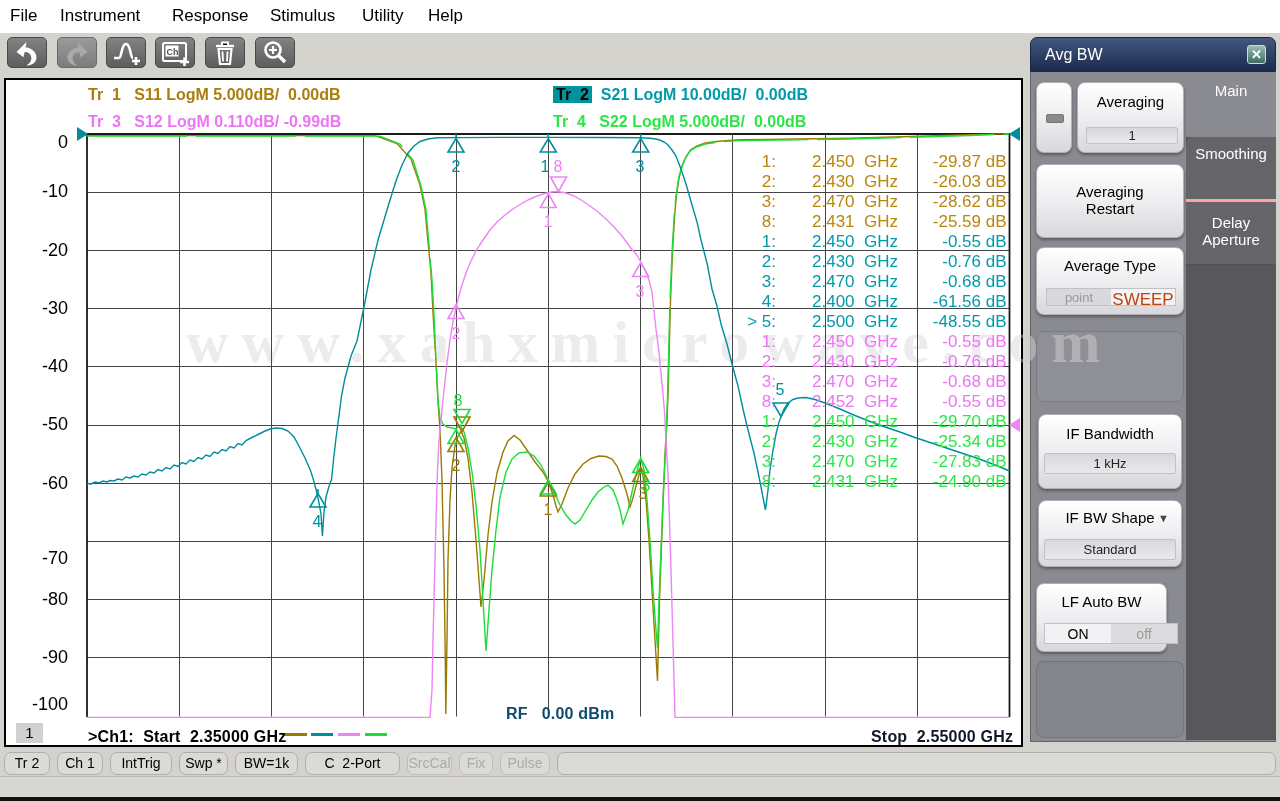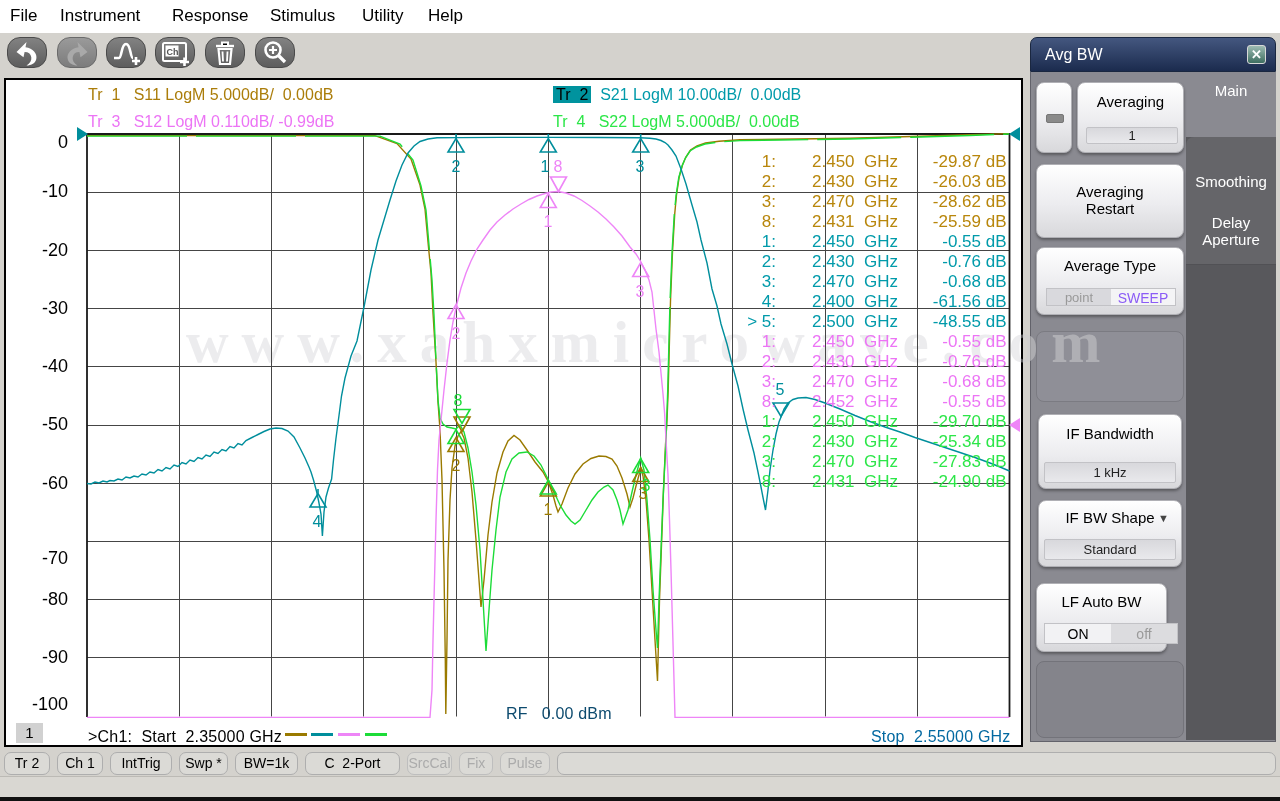--- a/index.html
+++ b/index.html
@@ -6,30 +6,30 @@
   html,body { width:1280px; height:801px; overflow:hidden; }
   body { font-family:"Liberation Sans", sans-serif; background:#d4d2cd; position:relative; }
   .abs { position:absolute; }
 
   
   #menubar { position:absolute; left:0; top:0; width:1280px; height:33px; background:#ffffff; }
   #menubar span { position:absolute; top:6px; font-size:17px; color:#000; }
 
   
   #toolbar { position:absolute; left:0; top:33px; width:1280px; height:41px; background:#d4d2cd; }
-  .tbtn { position:absolute; top:4px; width:40px; height:31px; border-radius:13px;
+  .tbtn { position:absolute; top:4px; width:40px; height:31px; border-radius:5px;
           border:1px solid #4a4a4a; background:linear-gradient(#828282,#5d5d5d);
           display:flex; align-items:center; justify-content:center; }
   .tbtn.dis { background:linear-gradient(#9a9a9a,#7c7c7c); border-color:#6a6a6a; }
 
   
   #chartwin { position:absolute; left:4px; top:78px; width:1019px; height:669px;
               background:#ffffff; border:2px solid #000; }
 
-  .tl { position:absolute; font-size:16px; white-space:pre; }
+  .tl { position:absolute; font-size:16px; white-space:pre;font-weight:bold; }
   .ylab { position:absolute; font-size:18px; color:#000; text-align:right; width:50px; }
 
   
   .wm { position:absolute; left:186px; top:308px; font-family:"Liberation Serif", serif;
         font-weight:bold; font-size:59px; letter-spacing:13px; color:rgba(210,210,214,0.42);
         white-space:pre; z-index:30; pointer-events:none; width:1094px; overflow:hidden; }
   #wm1 { clip-path: inset(0 257px 0 0); }
   #wm2 { z-index:60; clip-path: inset(0 0 0 837px); color:rgba(205,205,208,0.52); }
 
   
@@ -235,21 +235,21 @@
   <div class="ylab" style="left:18px;top:647px">-90</div>
   <div class="ylab" style="left:18px;top:694px">-100</div>
 
   <div class="abs" style="left:16px;top:723px;width:27px;height:20px;background:#d1d1d1;text-align:center;font-size:15px;padding-top:1px">1</div>
   <div class="tl" style="left:88px;top:728px;color:#000;font-size:16px;letter-spacing:0.2px">&gt;Ch1:&nbsp; Start&nbsp; 2.35000 GHz</div>
   <div class="abs" style="left:285px;top:733px;width:22px;height:3px;background:#9a7a00"></div>
   <div class="abs" style="left:311px;top:733px;width:22px;height:3px;background:#008e9c"></div>
   <div class="abs" style="left:338px;top:733px;width:22px;height:3px;background:#ee85f7"></div>
   <div class="abs" style="left:365px;top:733px;width:22px;height:3px;background:#1cdc38"></div>
   <div class="tl" style="left:506px;top:705px;color:#0c4a6e;font-size:16px;letter-spacing:0.2px">RF&nbsp;&nbsp;&nbsp;0.00 dBm</div>
-  <div class="tl" style="left:871px;top:728px;color:#0369a1;font-size:16px;letter-spacing:0.2px">Stop&nbsp;&nbsp;2.55000 GHz</div>
+  <div class="tl" style="left:871px;top:728px;color:#0f172a;font-size:16px;letter-spacing:0.2px">Stop&nbsp;&nbsp;2.55000 GHz</div>
 
   <div class="mrow" style="top:152px;color:#b8860b">
       <span class="m-n">1:</span>
       <span class="m-f">2.450&nbsp;&nbsp;GHz</span>
       <span class="m-v">-29.87 dB</span>
     </div>
   <div class="mrow" style="top:172px;color:#b8860b">
       <span class="m-n">2:</span>
       <span class="m-f">2.430&nbsp;&nbsp;GHz</span>
       <span class="m-v">-26.03 dB</span>
@@ -332,39 +332,39 @@
 </div>
 
 <div id="panel">
   <div id="ptitle">
       <span class="t">Avg BW</span>
       <div id="pclose">✕</div>
     </div>
   <div id="pbody">
     <div class="tabcol">
       <div class="tab" style="top:0;height:65px;background:#8a8a91;padding-top:10px">Main</div>
-      <div class="tab" style="top:65px;height:68px;background:#656569;padding-top:36px;border-radius:8px 0 0 0;border-bottom:1px solid #fca5a5">Smoothing</div>
+      <div class="tab" style="top:65px;height:68px;background:#656569;padding-top:8px;border-radius:8px 0 0 0;border-bottom:6px solid #fca5a5">Smoothing</div>
       <div class="tab" style="top:130px;height:63px;background:#656569;padding-top:12px;border-bottom:1px solid #515155">Delay<br>Aperture</div>
     </div>
     <div class="wbtn" style="left:5px;top:10px;width:36px;height:71px">
         <div style="position:absolute;left:9px;top:31px;width:18px;height:9px;background:#8a8a8a;border-radius:2px;border:1px solid #777"></div>
       </div>
     <div class="wbtn" style="left:46px;top:10px;width:107px;height:71px;padding-top:10px">Averaging
       <div class="vbox" style="left:8px;top:44px;width:92px;height:17px">1</div>
     </div>
     <div class="wbtn" style="left:5px;top:92px;width:148px;height:74px;padding-top:18px">Averaging<br>Restart</div>
     <div class="wbtn" style="left:5px;top:175px;width:148px;height:68px;padding-top:9px">Average Type
       <div style="position:absolute;left:9px;top:40px;width:130px;height:18px;border:1px solid #c2c2c6;display:flex;font-size:13px">
         <div style="width:50%;background:#d9d9dd;color:#999;padding-top:1px">point</div>
-        <div style="width:50%;background:#f4f4f6;color:#8b5cf6;padding-top:1px;font-size:14px">SWEEP</div>
+        <div style="width:50%;background:#f4f4f6;color:#c2410c;padding-top:1px;font-size:17px">SWEEP</div>
       </div>
     </div>
     <div class="ghost" style="left:5px;top:259px;width:148px;height:71px;background:#8f8f97;border:1px solid #7b7b82"></div>
     <div class="wbtn" style="left:7px;top:342px;width:144px;height:75px;padding-top:10px">IF Bandwidth
-      <div class="vbox" style="left:5px;top:47px;width:132px;height:21px;padding-top:2px">1 kHz</div>
+      <div class="vbox" style="left:5px;top:38px;width:132px;height:21px;padding-top:2px">1 kHz</div>
     </div>
     <div class="wbtn" style="left:7px;top:428px;width:144px;height:67px;padding-top:8px">IF BW Shape<span style="position:absolute;right:12px;top:11px;font-size:11px;color:#444">▼</span>
       <div class="vbox" style="left:5px;top:38px;width:132px;height:21px;padding-top:2px">Standard</div>
     </div>
     <div class="wbtn" style="left:5px;top:511px;width:131px;height:69px;padding-top:9px">LF Auto BW
       <div style="position:absolute;left:7px;top:39px;width:134px;height:21px;border:1px solid #c2c2c6;display:flex;font-size:14px">
         <div style="width:50%;background:#f2f2f4;color:#000;padding-top:2px">ON</div>
         <div style="width:50%;background:#dcdcdf;color:#9a9a9a;padding-top:2px">off</div>
       </div>
     </div>

